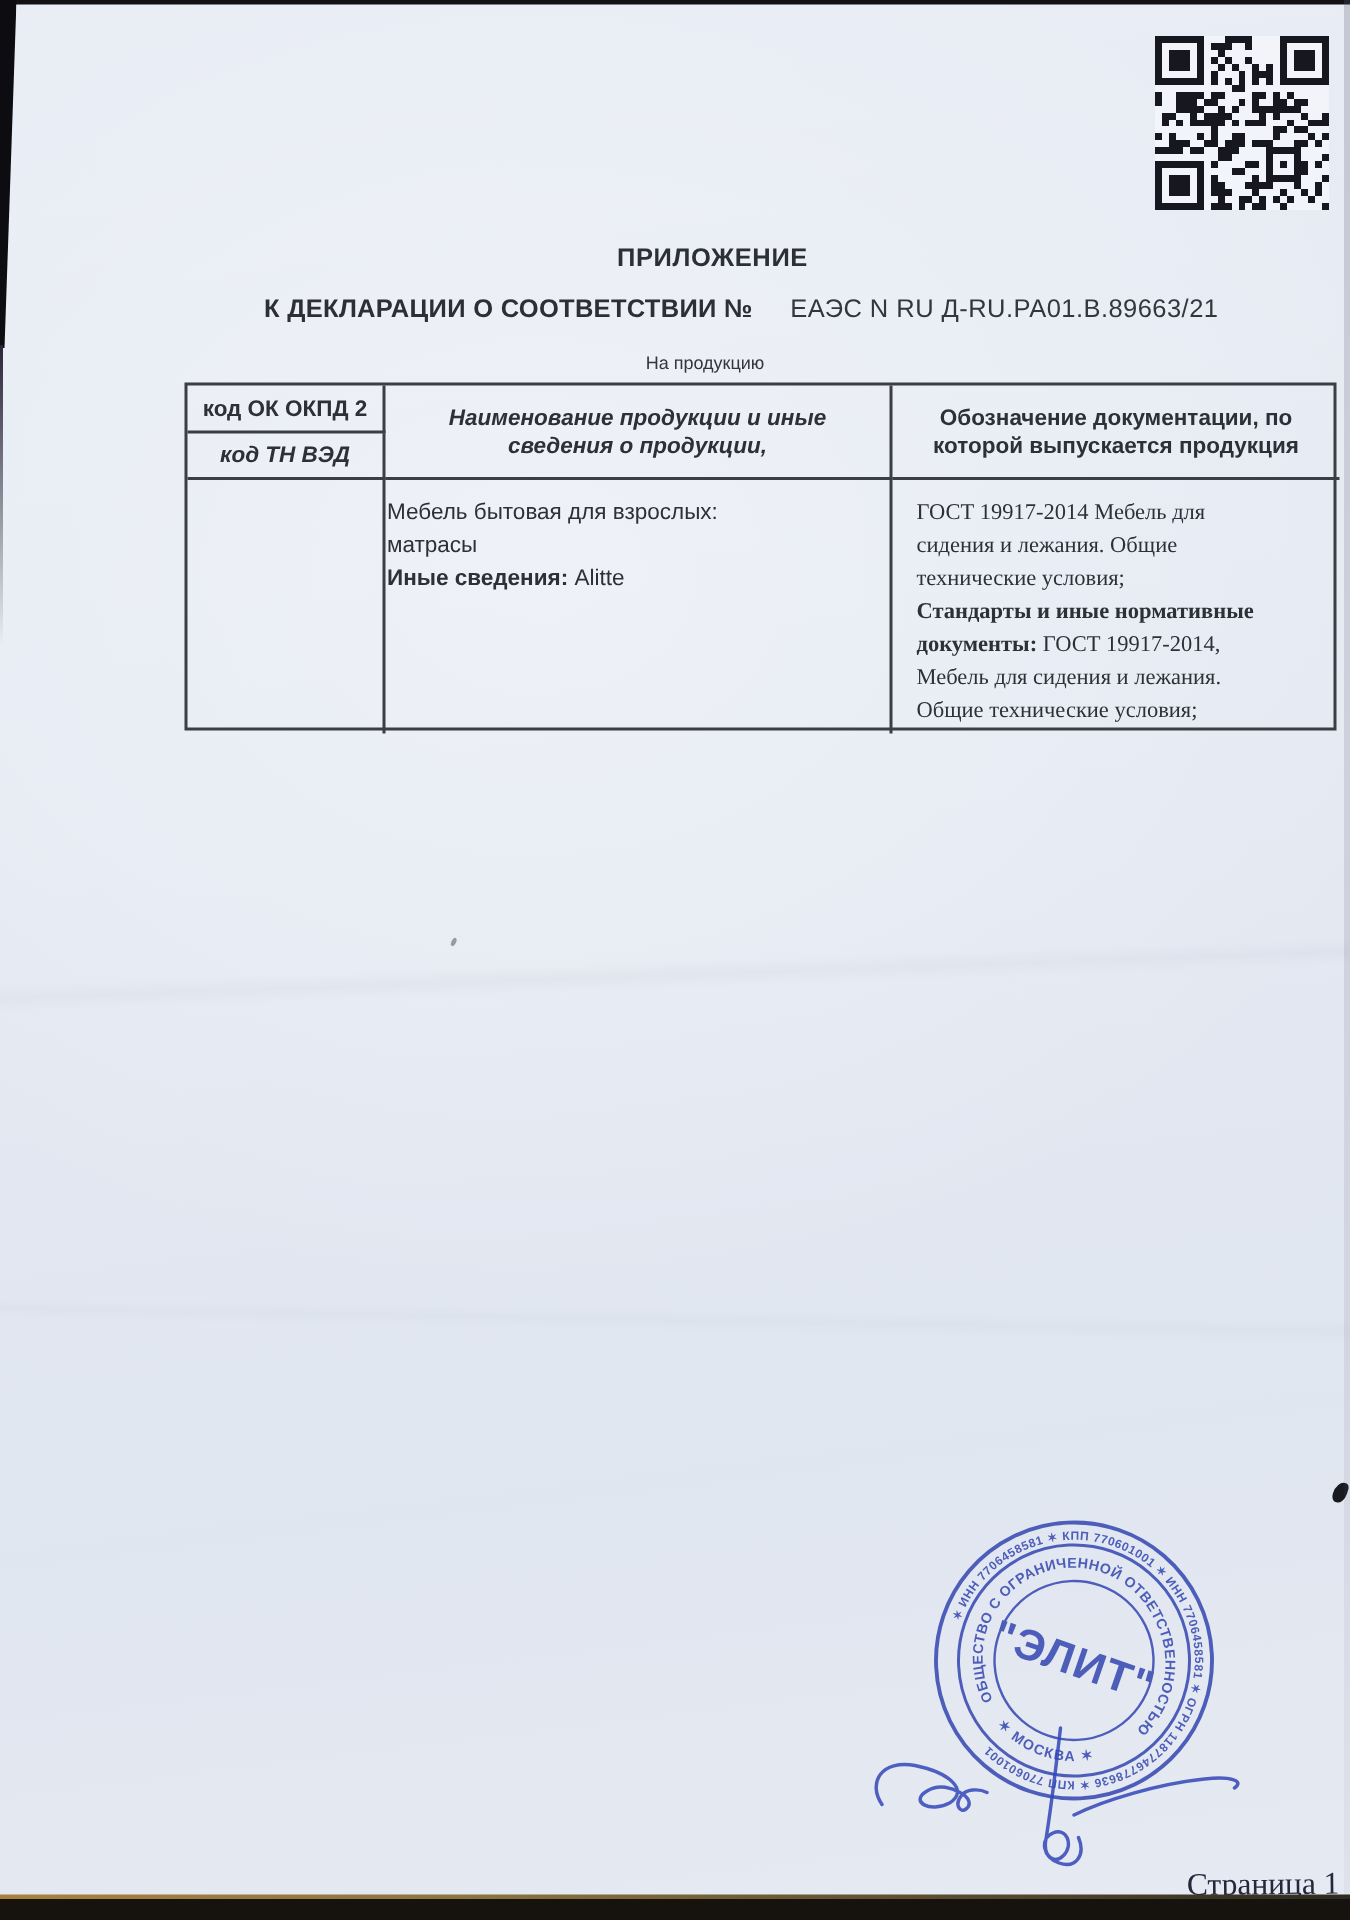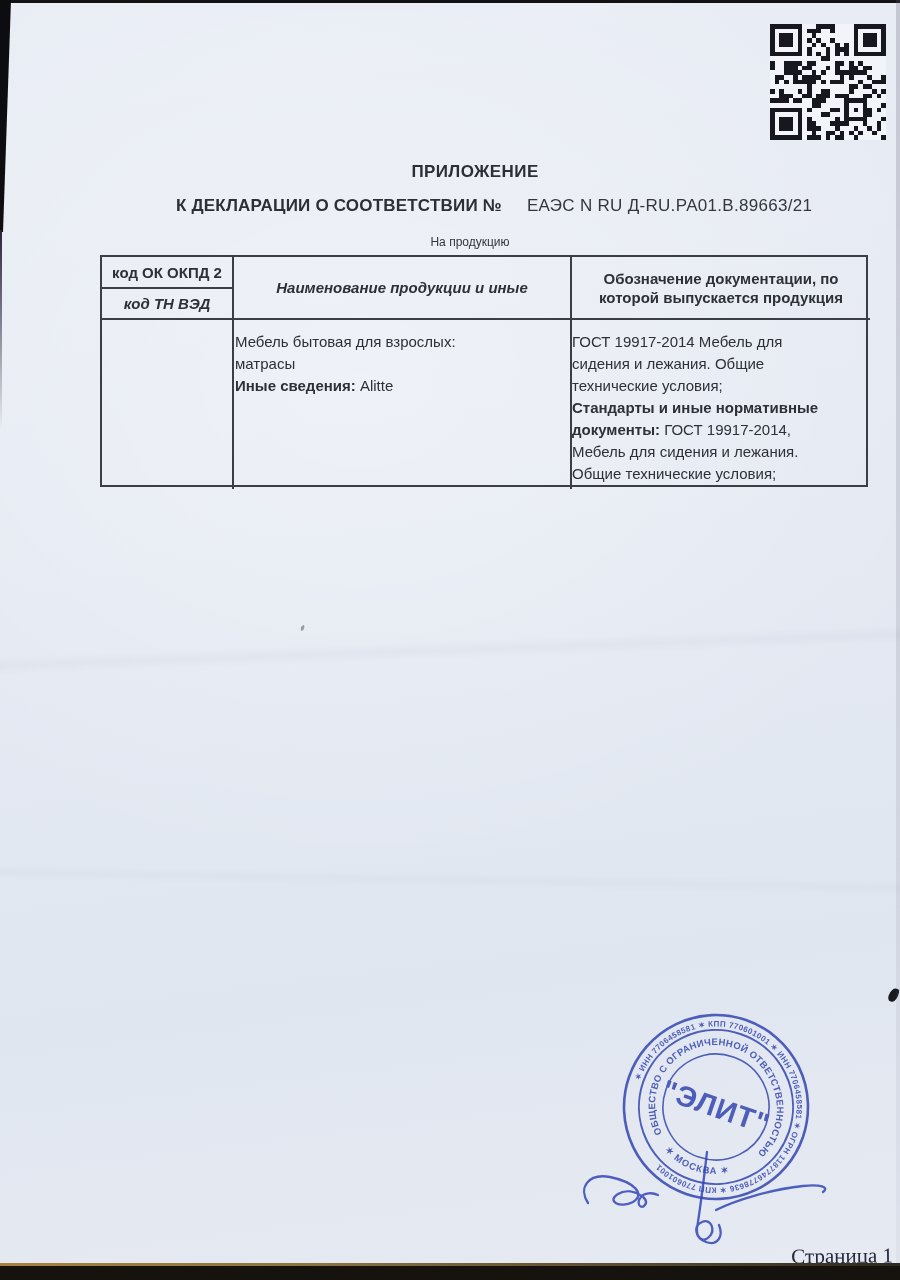--- a/index.html
+++ b/index.html
@@ -32,37 +32,37 @@
 
   .title{position:absolute;left:50px;top:162px;width:850px;text-align:center;
        font-size:17px;font-weight:bold;color:#2c2f36;letter-spacing:0.4px;}
   .decl-row{position:absolute;left:176px;top:196px;white-space:nowrap;
        font-size:17px;color:#2c2f36;}
   .decl-label{font-weight:bold;letter-spacing:0.2px;}
   .decl-number{font-weight:normal;margin-left:25px;letter-spacing:0.3px;color:#33363d;}
   .intro{position:absolute;left:40px;top:235px;width:860px;text-align:center;
        font-size:12px;color:#33363d;}
 
-  .doc-table{position:absolute;left:100px;top:255px;width:768px;height:232px;
+  .doc-table{position:absolute;left:123px;top:255px;width:768px;height:232px;
        display:grid;box-sizing:border-box;
        grid-template-columns:132px 338px 298px;
        grid-template-rows:32px 31px 169px;
        border:2px solid #3b3e45;}
   .cell{box-sizing:border-box;color:#2d3037;font-size:15px;}
   .cell.hb{border-bottom:2px solid #3b3e45;}
   .cell.hr{border-right:2px solid #3b3e45;}
   .hcell{font-weight:bold;display:flex;align-items:center;justify-content:center;
        text-align:center;line-height:19px;padding:2px 6px;}
   .c1a{grid-column:1;grid-row:1;}
   .c1b{grid-column:1;grid-row:2;font-style:italic;}
   .c2h{grid-column:2;grid-row:1/3;font-style:italic;}
   .c3h{grid-column:3;grid-row:1/3;}
   .b1{grid-column:1;grid-row:3;}
   .b2{grid-column:2;grid-row:3;padding:11px 10px 0 1px;line-height:22px;}
-  .b3{grid-column:3;grid-row:3;padding:11px 36px 0 0;line-height:22px;}
+  .b3{grid-column:3;grid-row:3;padding:11px 36px 0 16px;line-height:22px;font-family:Liberation Serif, serif;}
   .bold{font-weight:bold;}
 
   .speck{position:absolute;left:889px;top:988px;width:9px;height:14px;background:#191920;
        border-radius:70% 30% 60% 40%;transform:rotate(18deg);}
   .speck2{position:absolute;left:301px;top:625px;width:3px;height:6px;background:rgba(80,85,100,0.55);
        border-radius:50%;transform:rotate(25deg);}
 
   .stamp{position:absolute;left:616px;top:1007px;width:200px;height:200px;opacity:0.92;}
   .sig{position:absolute;left:578px;top:1148px;width:270px;height:110px;}
 
@@ -374,20 +374,21 @@
   <span class="decl-label">К ДЕКЛАРАЦИИ О СООТВЕТСТВИИ №</span><span class="decl-number">ЕАЭС N RU Д-RU.РА01.В.89663/21</span>
 </div>
 <div class="intro">На продукцию</div>
 
 <div class="doc-table">
   <div class="cell hcell hb hr c1a">код ОК ОКПД 2</div>
   <div class="cell hcell hb hr c1b">код ТН ВЭД</div>
   <div class="cell hcell hb hr c2h">
     <div>
       <div>Наименование продукции и иные</div>
+      <div>сведения о продукции,</div>
     </div>
   </div>
   <div class="cell hcell hb c3h">
     <div>
       <div>Обозначение документации, по</div>
       <div>которой выпускается продукция</div>
     </div>
   </div>
   <div class="cell hr b1"></div>
   <div class="cell hr b2">

